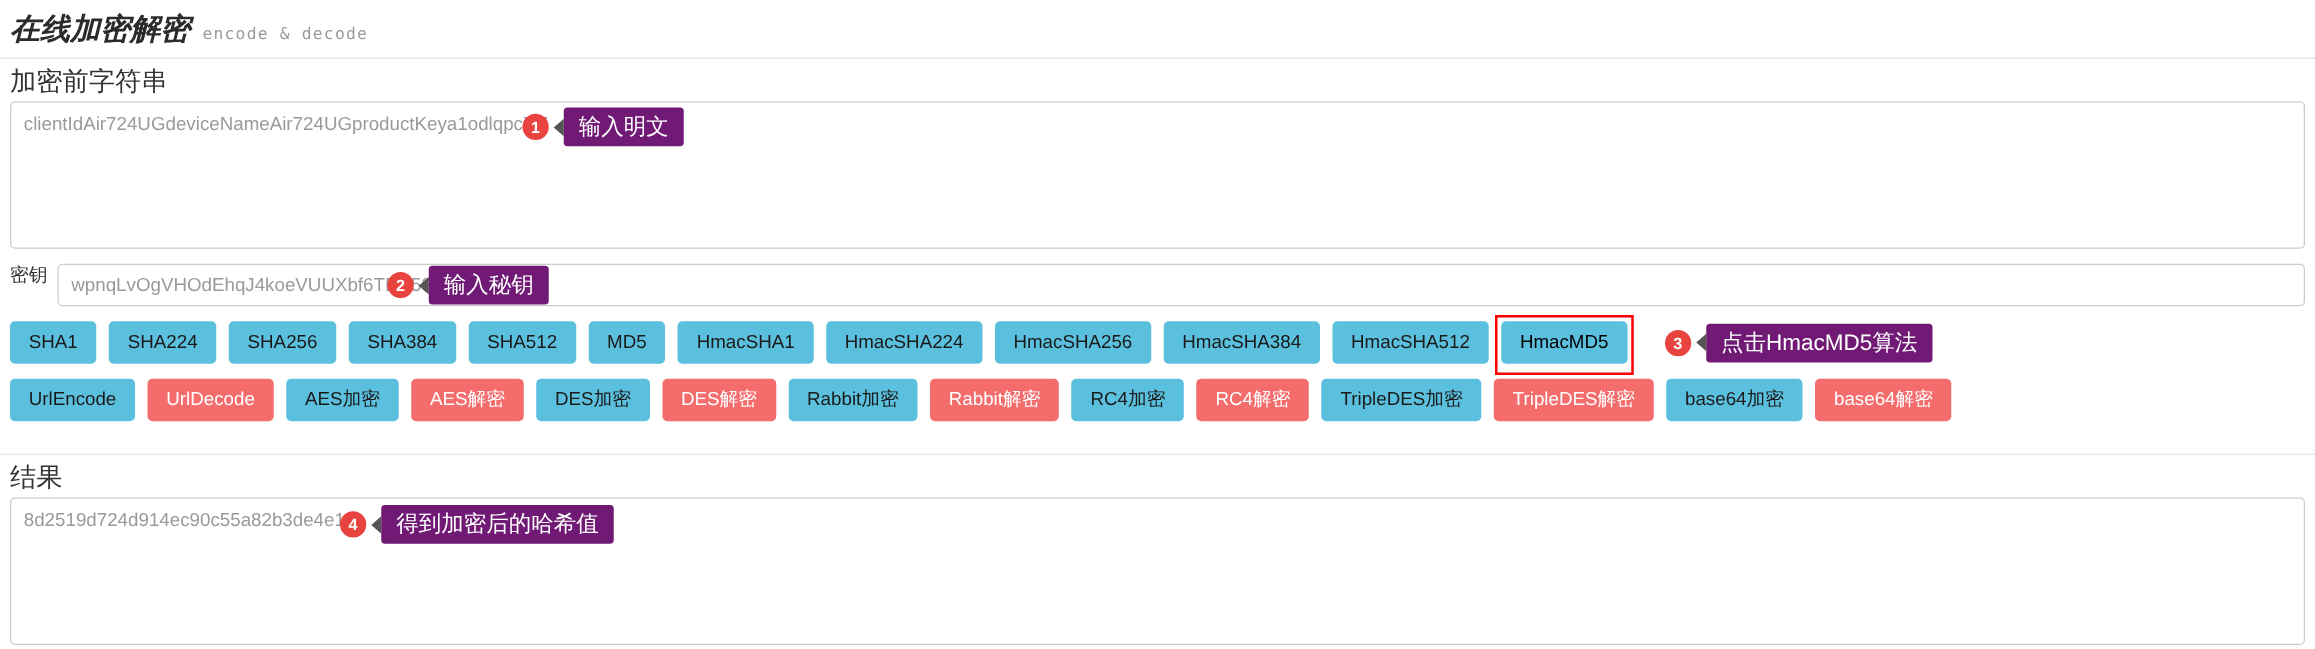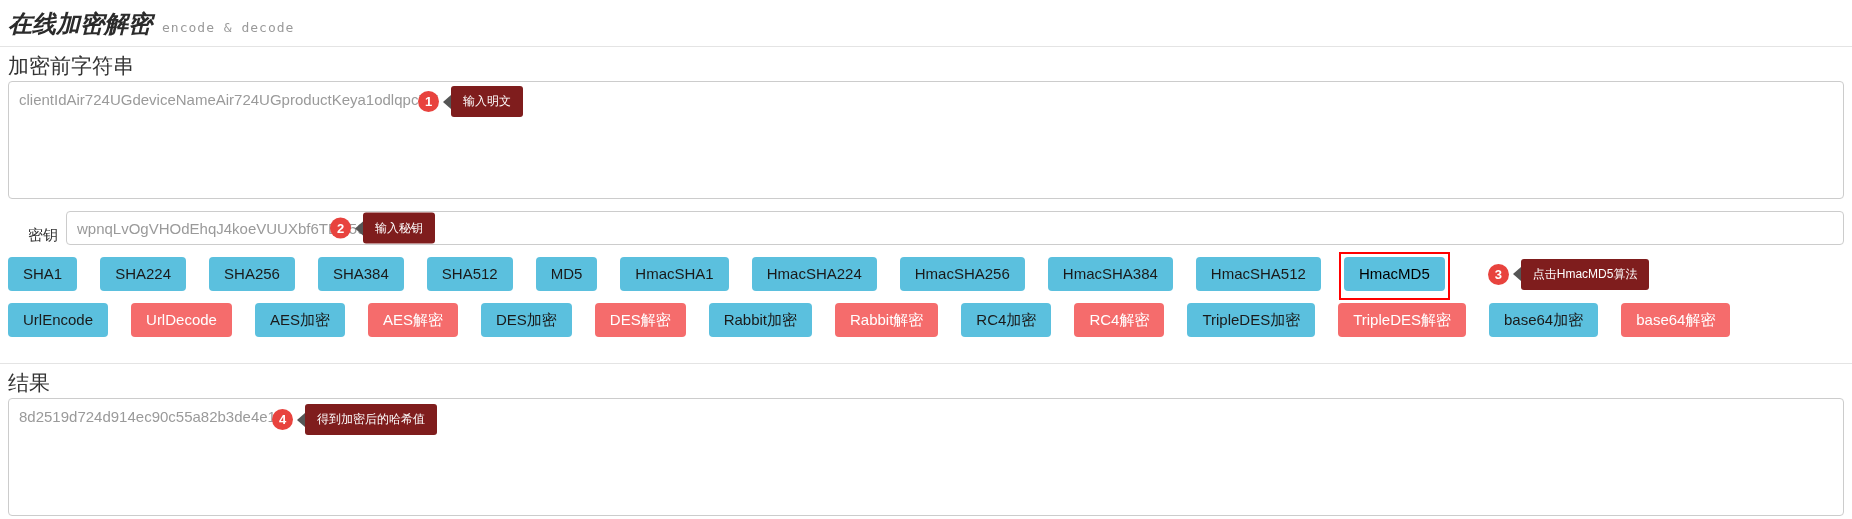--- a/index.html
+++ b/index.html
@@ -14,29 +14,29 @@
 
   .section-label { font-size: 21px; color: #333; margin: 10px 0 6px 0; line-height: 18px; }
 
   .ta-wrap { position: relative; }
   textarea.field {
     width: 100%; height: 118px; border: 1px solid #ccc; border-radius: 4px;
     padding: 8px 10px; font-size: 15px; color: #9a9a9a; resize: none; outline: none;
     font-family: "Liberation Sans", "DejaVu Sans", sans-serif; line-height: 19px; display: block;
   }
 
-  .key-row { display: flex; align-items: flex-end; margin-top: 12px; position: relative; margin-left: 20px; }
+  .key-row { display: flex; align-items: flex-start; margin-top: 12px; position: relative; }
   .key-label { font-size: 15px; color: #333; white-space: nowrap; margin-right: 8px; }
   input.field {
     flex: 1; height: 34px; border: 1px solid #ccc; border-radius: 4px;
     padding: 0 10px; font-size: 15px; color: #9a9a9a; outline: none;
     font-family: "Liberation Sans", "DejaVu Sans", sans-serif;
   }
 
-  .btn-row { display: flex; align-items: center; gap: 23px; margin-top: 12px; white-space: nowrap; }
+  .btn-row { display: flex; align-items: center; gap: 10px; margin-top: 12px; white-space: nowrap; }
   .btn {
     border: none; border-radius: 4px; padding: 8px 15px; font-size: 15px;
     font-family: "Liberation Sans", "DejaVu Sans", sans-serif; cursor: pointer; line-height: 18px;
   }
   .btn.blue { background: #5bc0de; color: #1a1a1a; }
   .btn.red  { background: #f56c6c; color: #ffffff; }
   .btn.active { color: #000000; }
 
   .hl-wrap { position: relative; display: inline-block; }
   .hl-wrap .red-box {
@@ -49,21 +49,21 @@
   .badge {
     min-width: 21px; height: 21px; border-radius: 50%; background: #e8433e; color: #fff;
     font-size: 13px; font-weight: bold; display: inline-flex; align-items: center; justify-content: center;
     flex: none;
   }
   .tip-arrow {
     width: 0; height: 0; border-top: 7px solid transparent; border-bottom: 7px solid transparent;
     border-right: 8px solid #555; margin-left: 4px; flex: none;
   }
   .tip {
-    background: #7f1d1d; color: #fff; font-size: 12px; padding: 6px 12px; border-radius: 3px;
+    background: #701a75; color: #fff; font-size: 18px; padding: 6px 12px; border-radius: 3px;
     white-space: nowrap; line-height: 19px;
   }
 
   .annot-1 { left: 410px; top: 5px; }
   .annot-2 { left: 302px; top: 50%; transform: translateY(-50%); }
   .annot-3 { margin-left: 20px; }
   .annot-4 { left: 264px; top: 6px; }
 
   hr.mid { margin-top: 26px; }
 </style>

